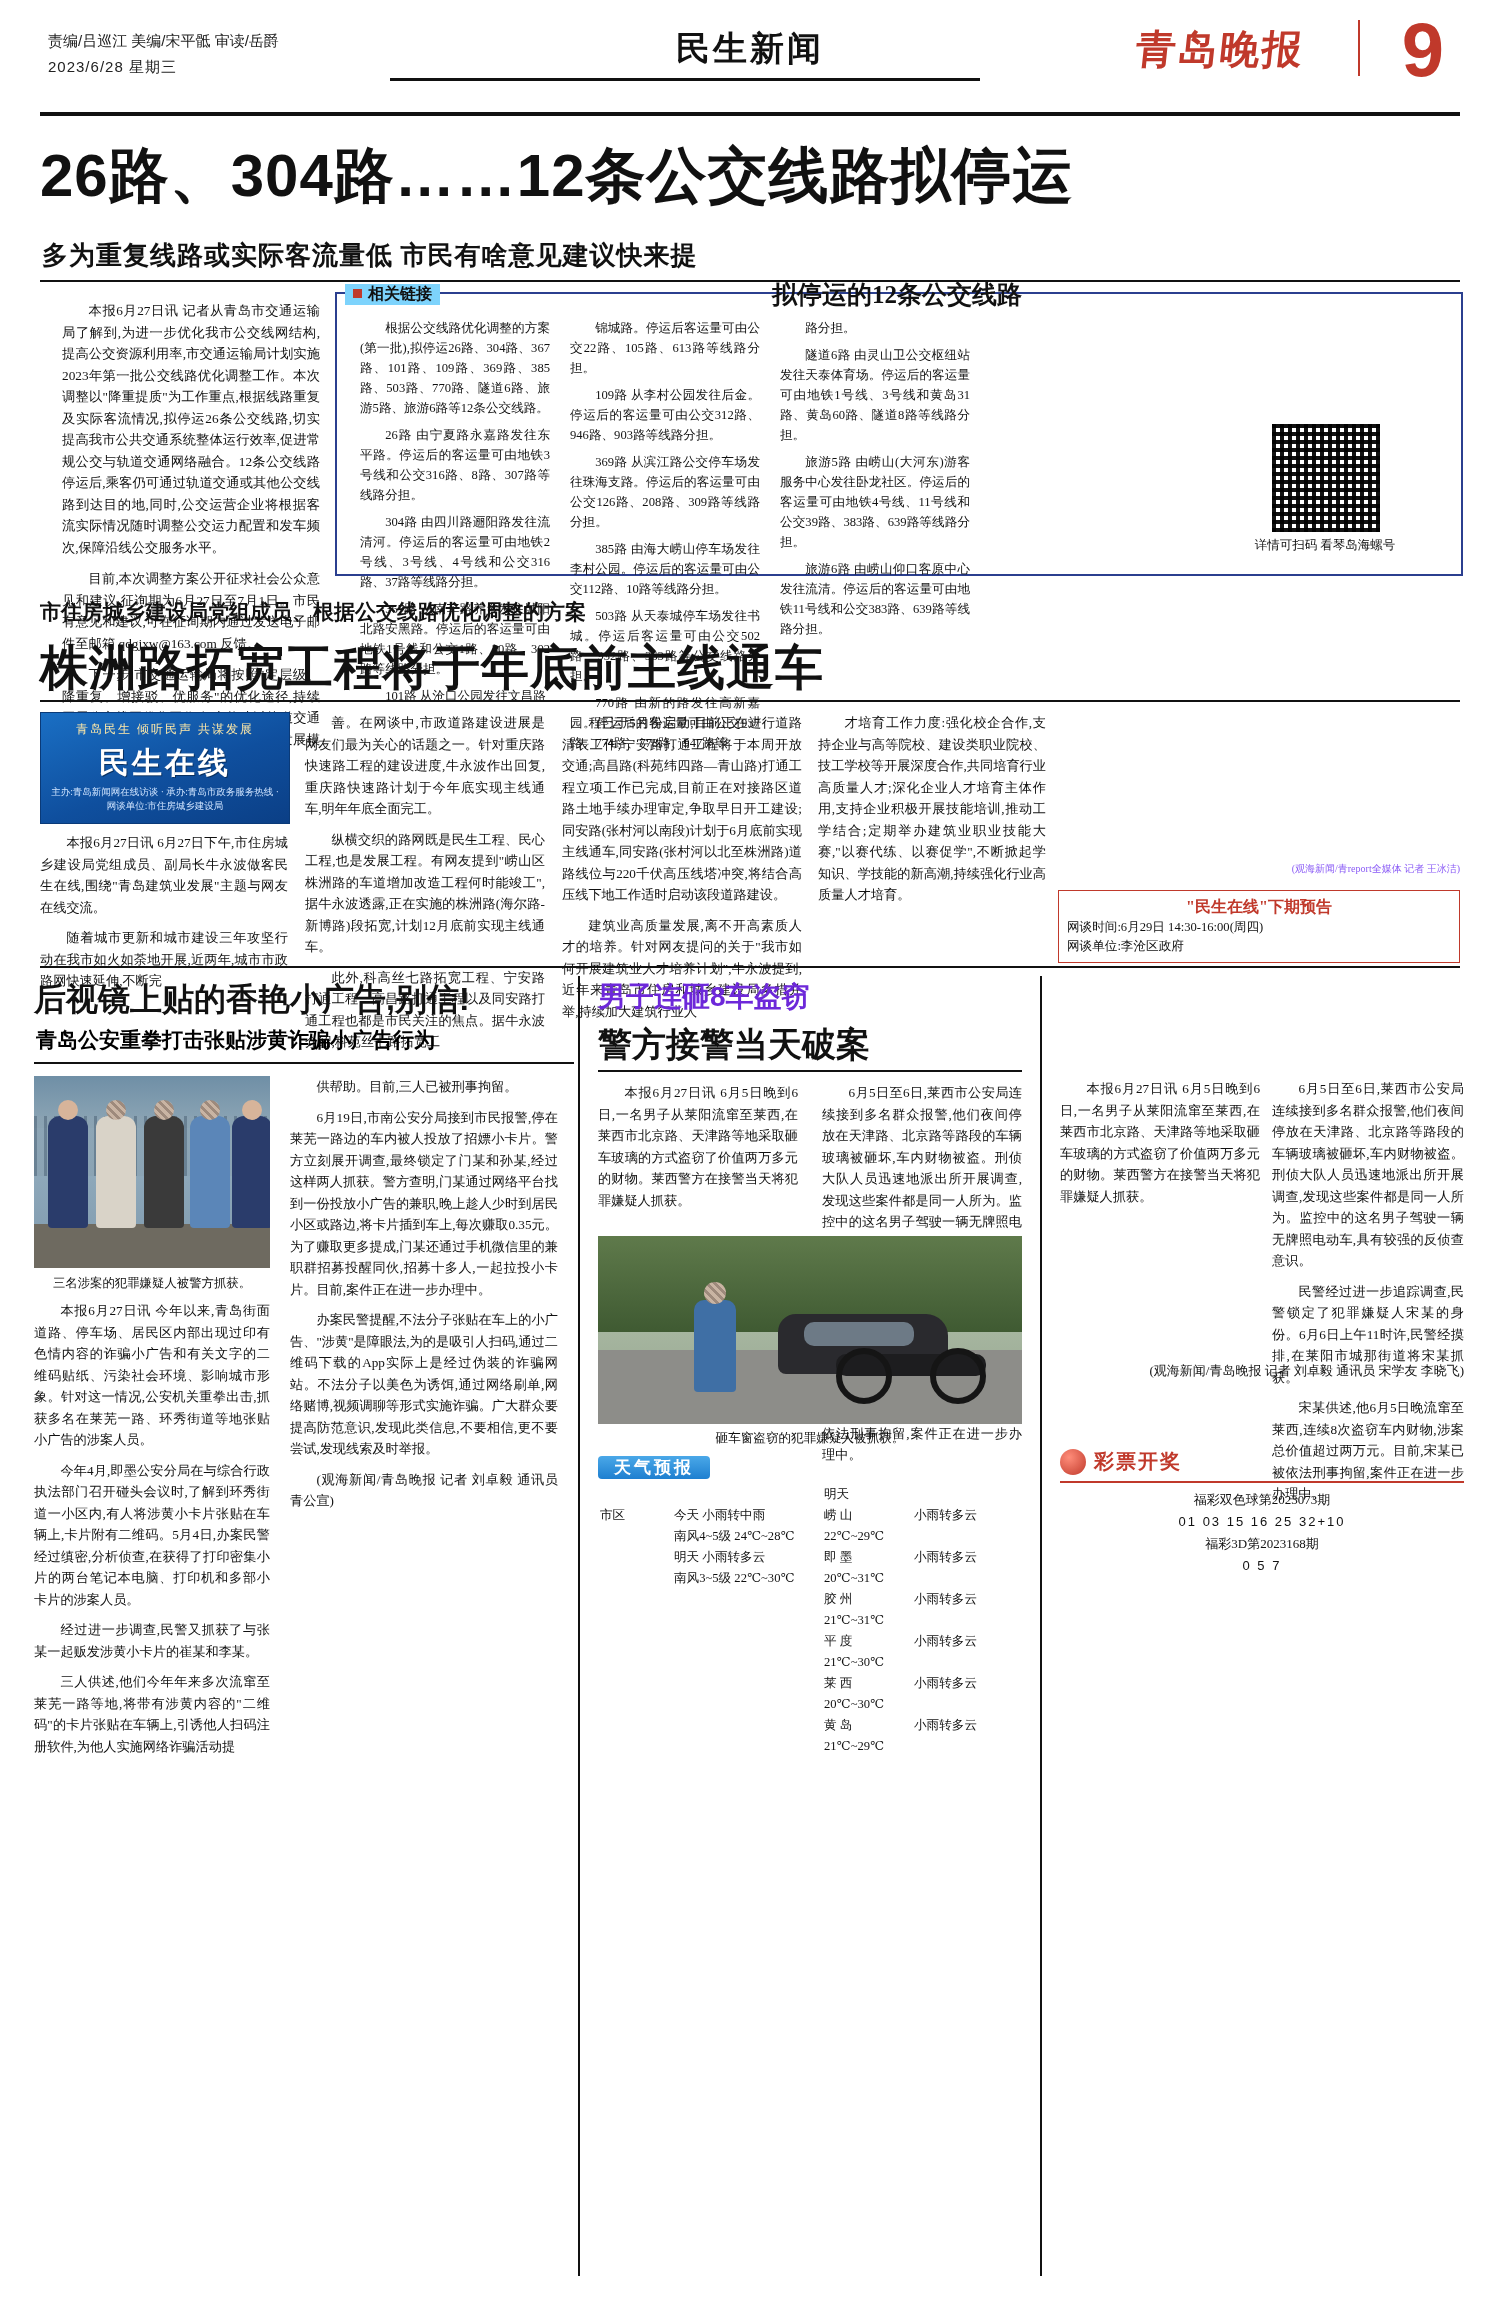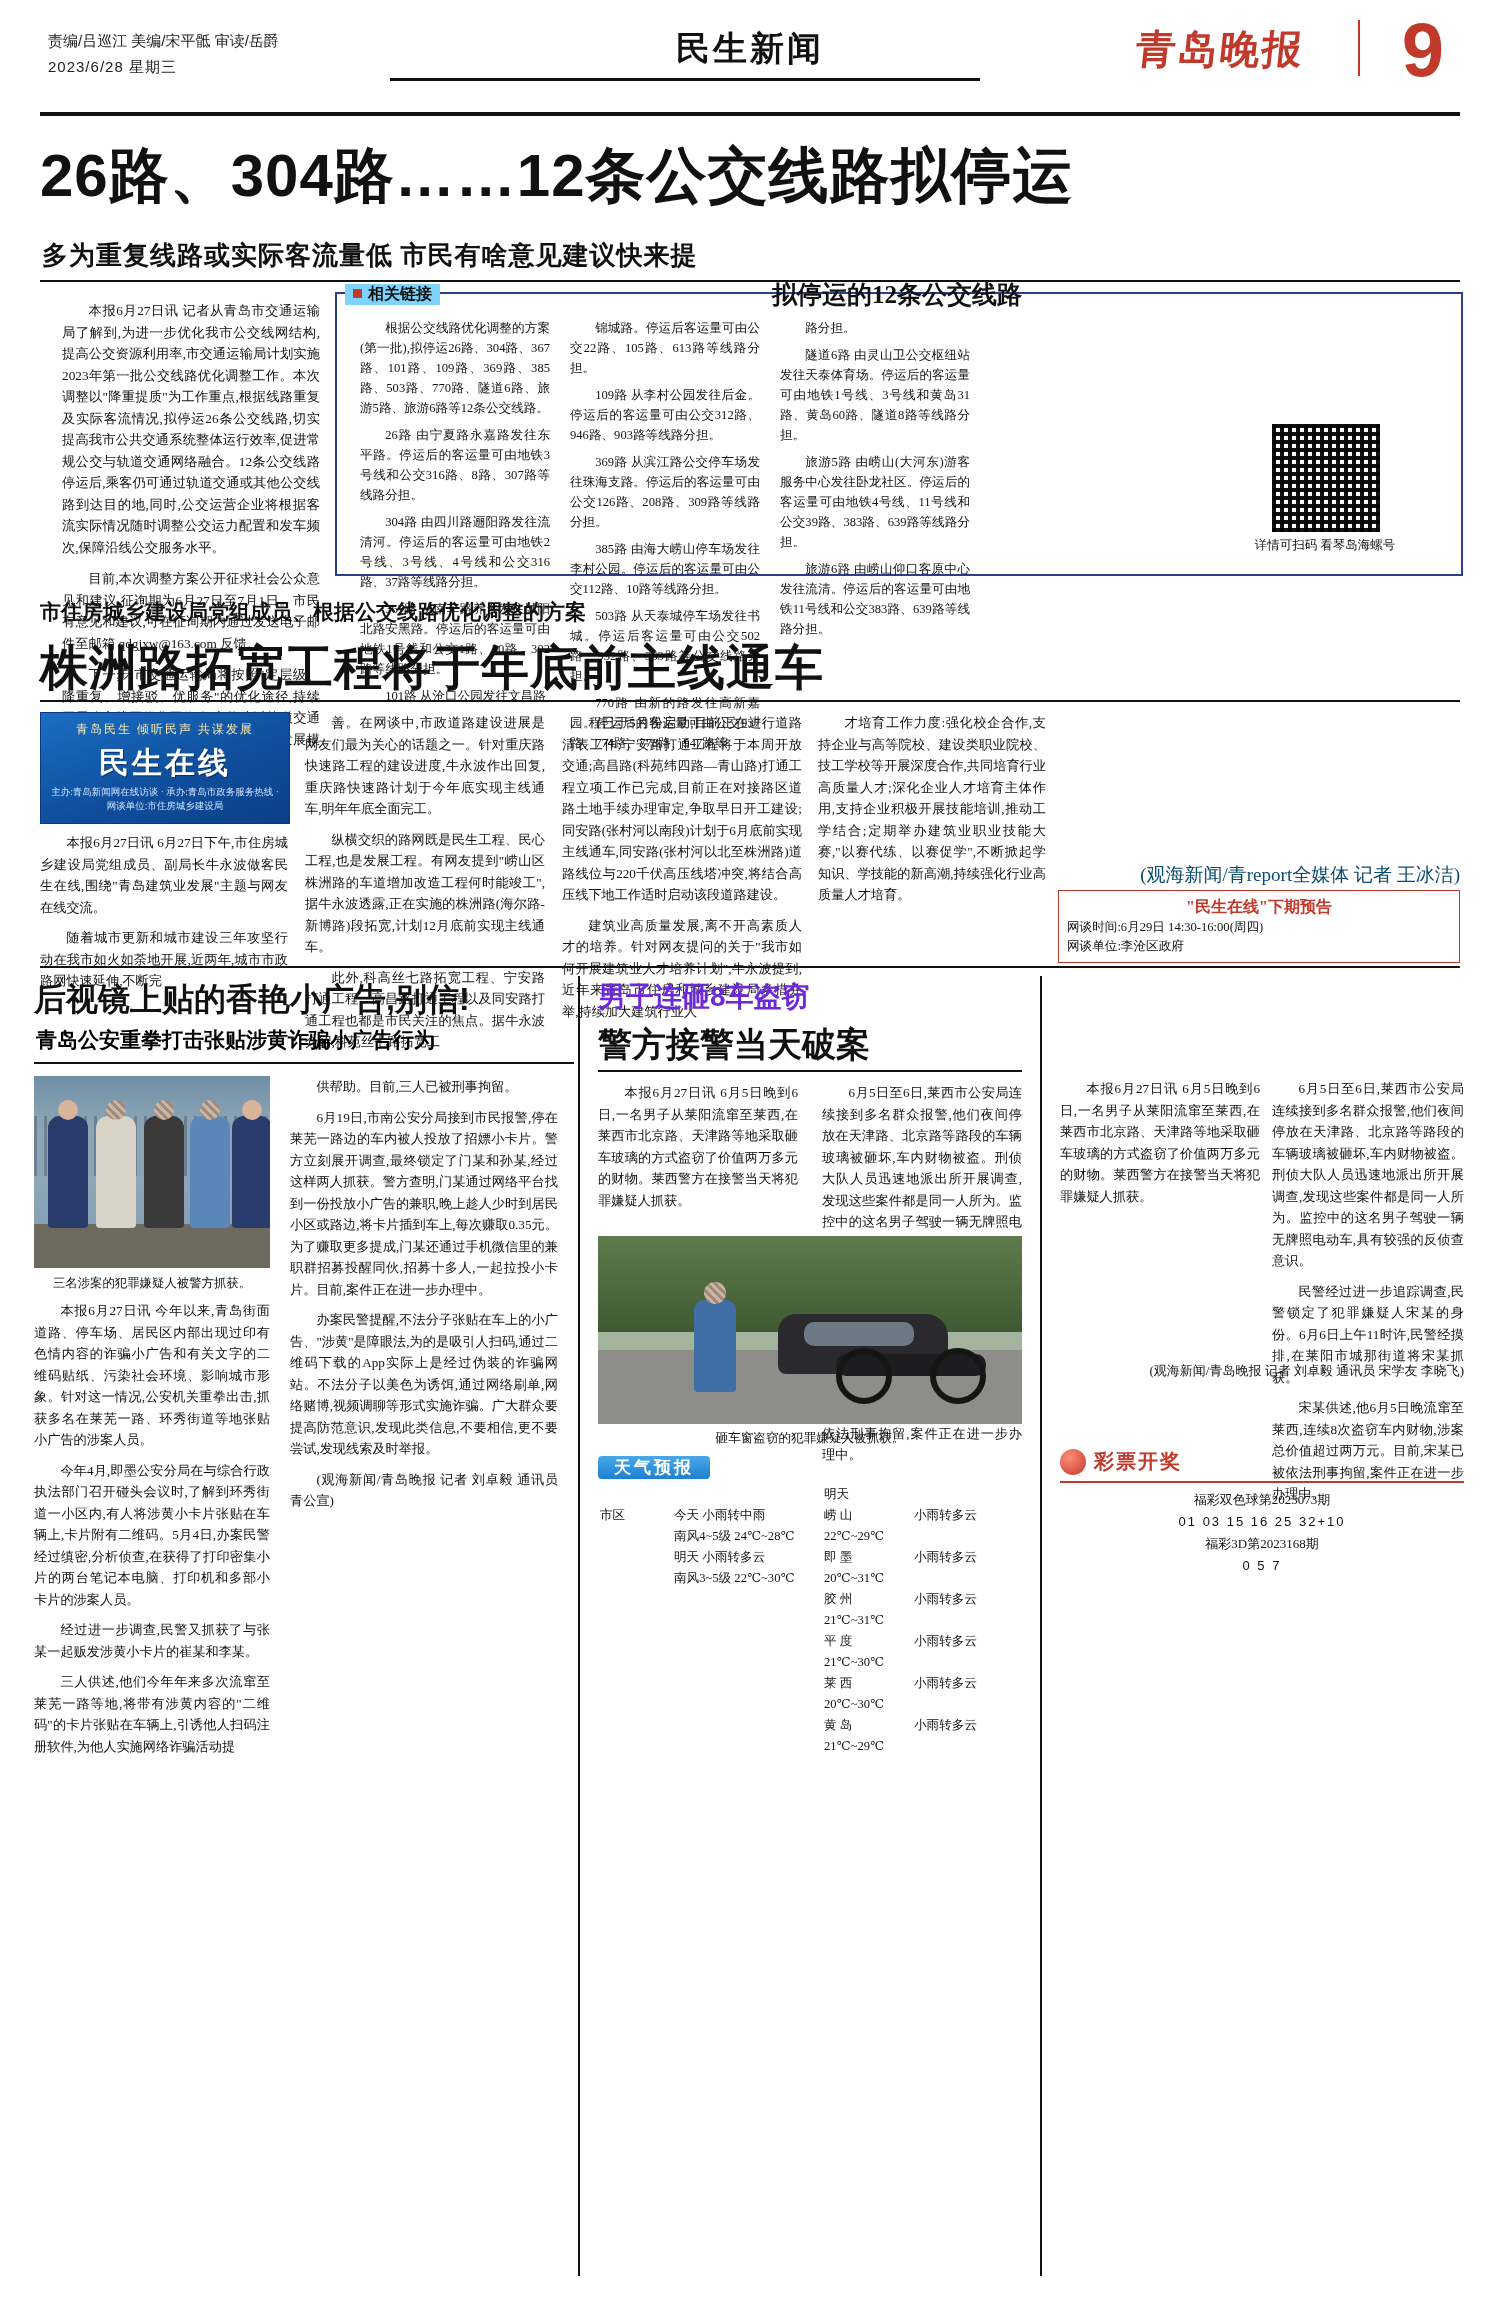--- a/index.html
+++ b/index.html
@@ -52,21 +52,21 @@
   .banner .bn-top{position:absolute;left:0;right:0;top:8px;text-align:center;color:#ffe9a8;font-size:12px;letter-spacing:2px;}
   .banner .bn-main{position:absolute;left:0;right:0;top:30px;text-align:center;color:#fff;font-size:30px;font-weight:bold;letter-spacing:3px;text-shadow:1px 1px 0 #083061;}
   .banner .bn-sub{position:absolute;left:10px;right:10px;top:72px;text-align:center;color:#cfe4ff;font-size:9.5px;line-height:14px;}
 
   .s2c{position:absolute;font-size:13.2px;line-height:21.5px;text-align:justify;color:#111;}
   .s2c p{margin:0 0 9px 0;text-indent:2em;}
   .s2col1{left:40px;top:832px;width:248px;}
   .s2col2{left:305px;top:712px;width:240px;}
   .s2col3{left:562px;top:712px;width:240px;}
   .s2col4{left:818px;top:712px;width:228px;}
-  .s2-sig{position:absolute;left:1062px;top:862px;width:398px;text-align:right;font-size:19px;color:#0c4a6e;}
+  .s2-sig{position:absolute;left:1062px;top:862px;width:398px;text-align:right;font-size:10px;color:#8b5cf6;}
 
   .notice2{position:absolute;left:1058px;top:890px;width:402px;border:1px solid #c0392b;padding:6px 8px;box-sizing:border-box;}
   .notice2 .t{color:#c0392b;font-weight:bold;font-size:16px;text-align:center;}
   .notice2 .l{font-size:12.6px;line-height:19px;}
 
   .rule-3{position:absolute;left:40px;right:40px;top:966px;height:2px;background:#111;}
 
   
   .s3-head{position:absolute;left:34px;top:978px;font-size:32px;font-weight:bold;color:#111;font-family:"Liberation Sans",sans-serif;}
   .s3-sub{position:absolute;left:36px;top:1026px;font-size:21px;font-weight:bold;color:#000000;}

